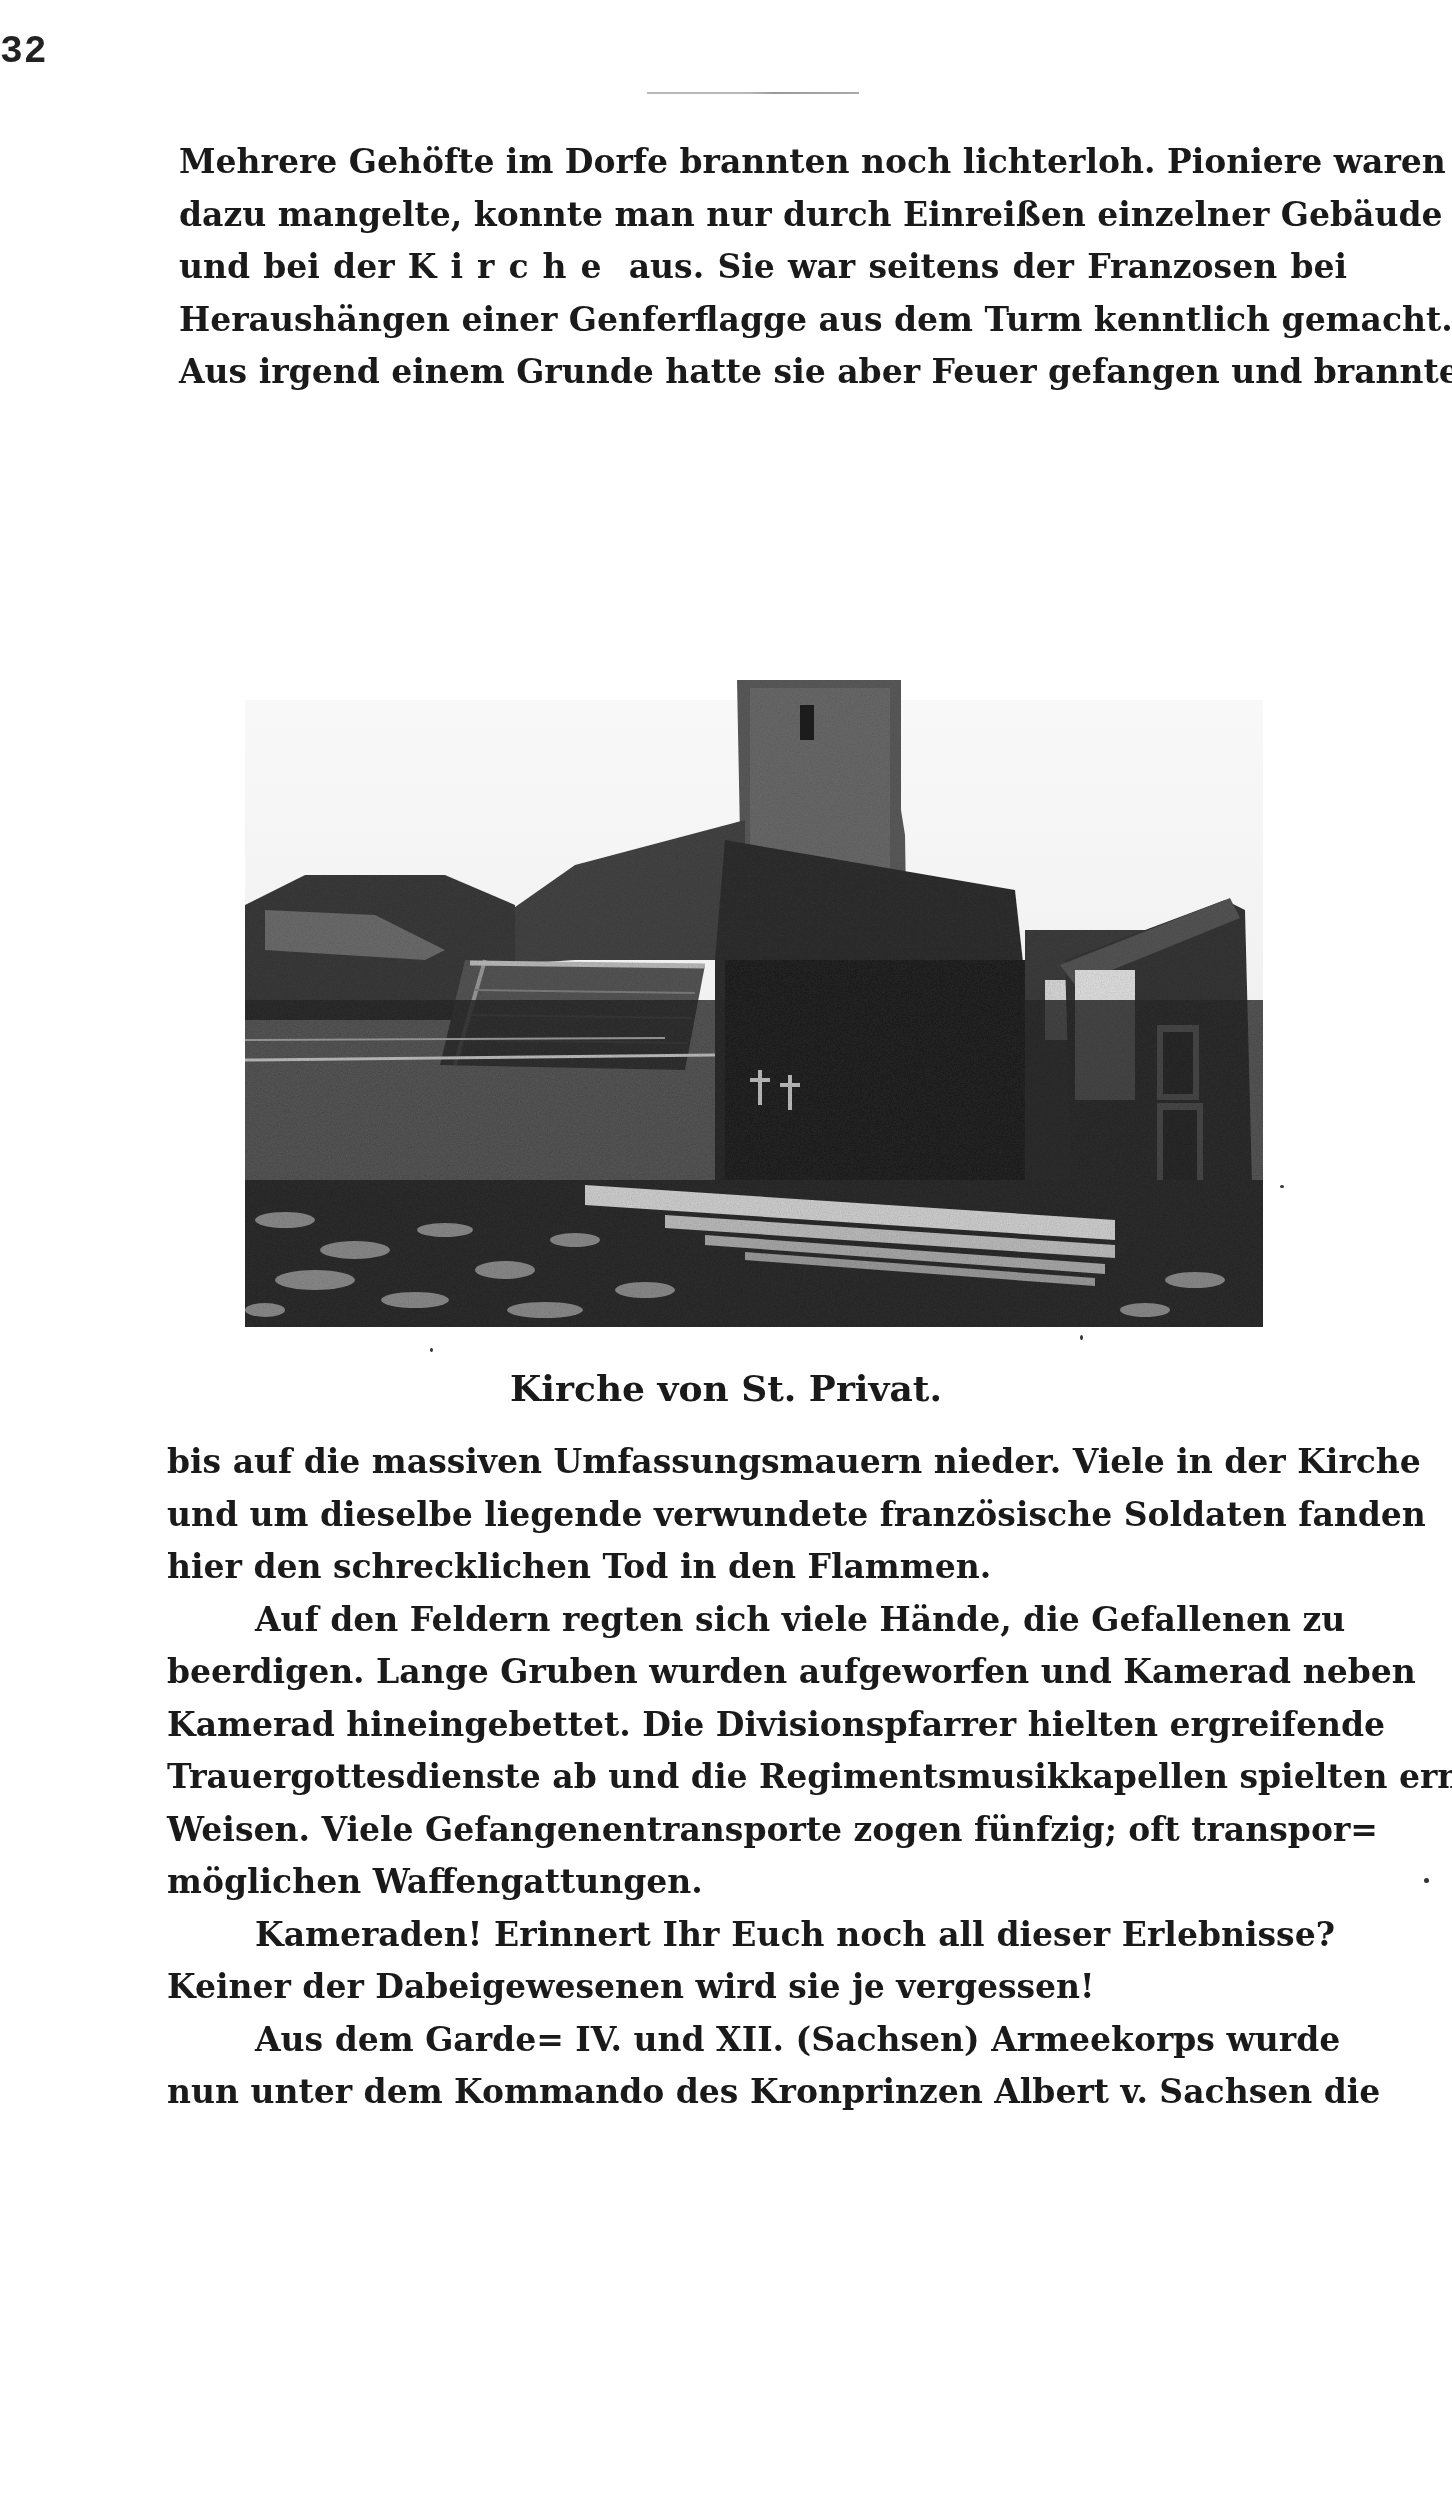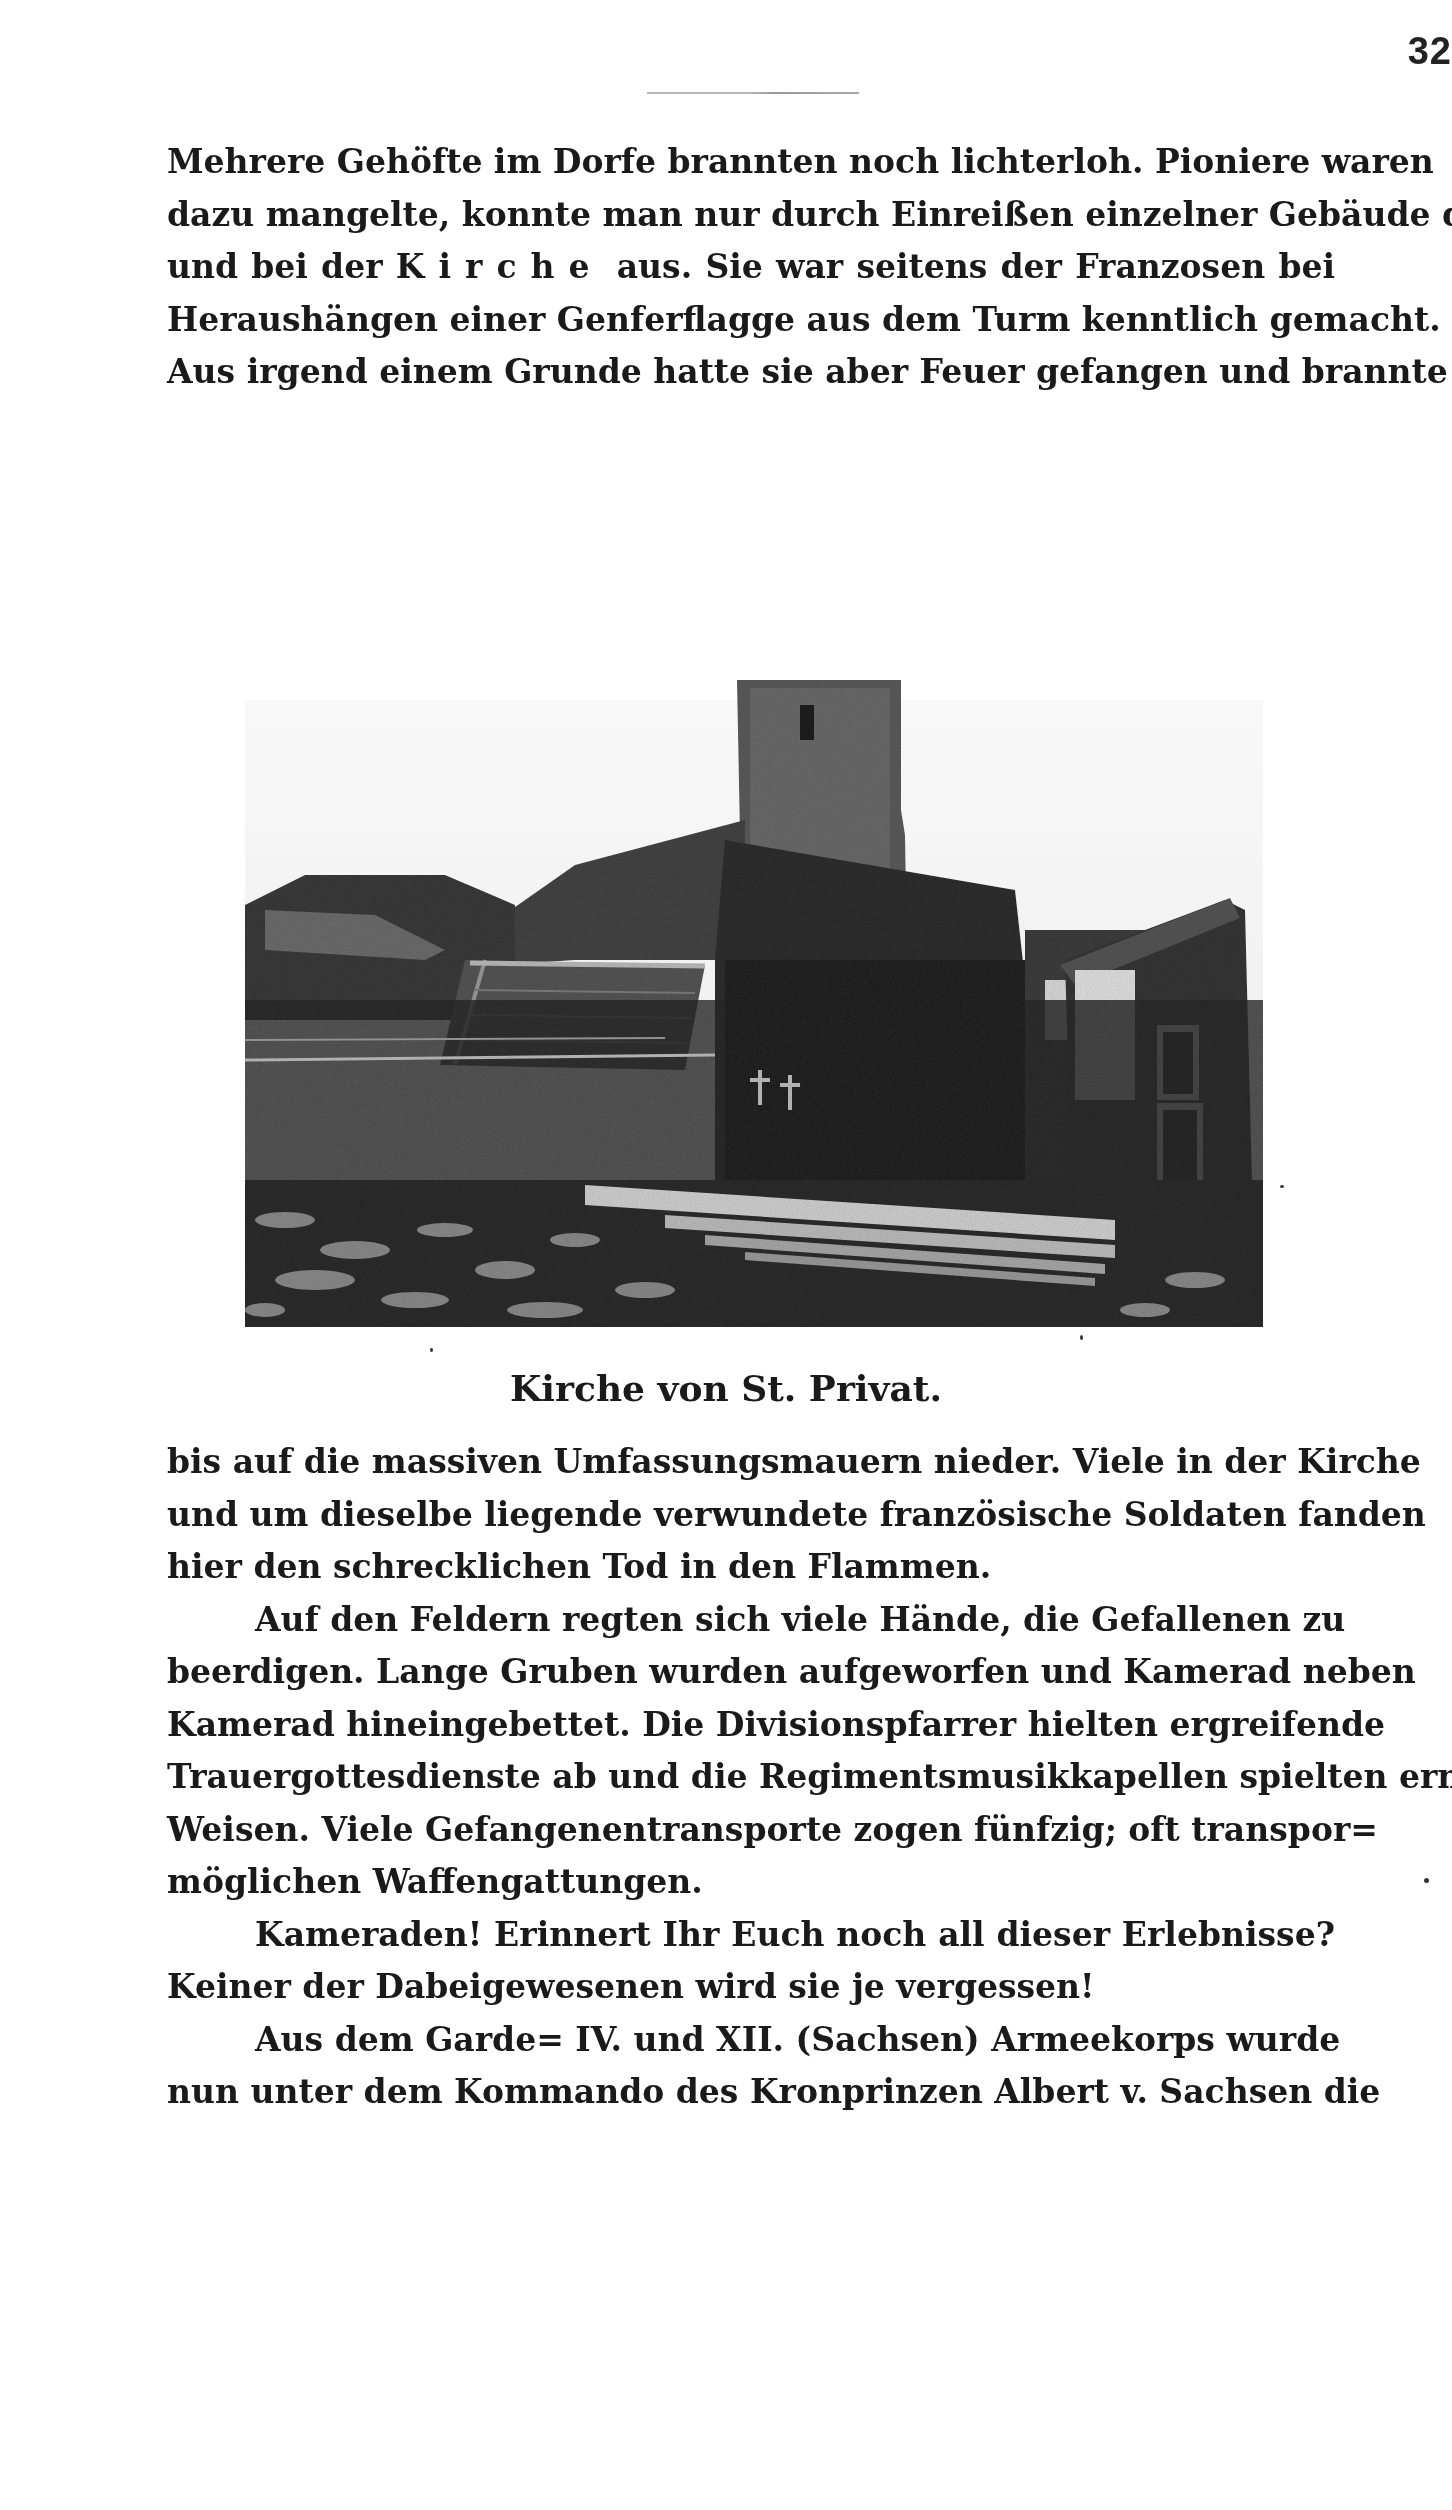--- a/index.html
+++ b/index.html
@@ -13,22 +13,22 @@
     position: relative;
     overflow: hidden;
     font-family: "DejaVu Serif", "Liberation Serif", serif;
     color: #111111;
   }
   .page-number {
     position: absolute;
     left: 0;
     width: 1452px;
     top: 30px;
-    text-align: right;
-    font-family: Liberation Sans, sans-serif;
+    text-align: left;
+    font-family: Liberation Mono, monospace;
     font-size: 38px;
     font-weight: bold;
     color: #222;
     letter-spacing: 1px;
   }
   .page-rule {
     position: absolute;
     left: 647px;
     top: 92px;
     width: 212px;
@@ -55,21 +55,21 @@
   }
   .line.last {
     text-align-last: left;
   }
   .line.indent {
     padding-left: 88px;
   }
   .spaced {
     letter-spacing: 14px;
   }
-  .block-top { top: 136px; }
+  .block-top { top: 136px; margin-left: 12px; }
   .block-bottom { top: 1436px; }
 
   .figure {
     position: absolute;
     left: 245px;
     top: 660px;
     width: 1018px;
     height: 667px;
   }
   .figure svg { display: block; }

